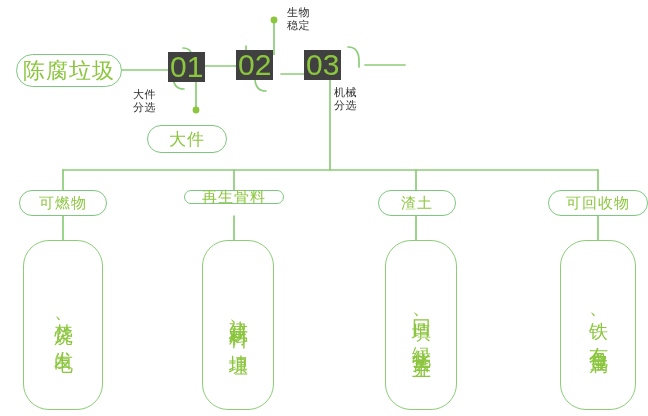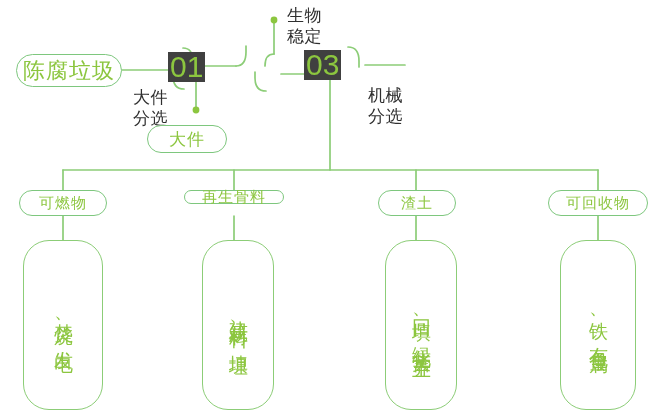--- a/index.html
+++ b/index.html
@@ -53,21 +53,21 @@
     letter-spacing: 0px;
     line-height: 1;
     background: #404040;
     padding: 0 2px;
   }
 
   
   .caption {
     position: absolute;
     color: #2f2f2f;
-    font-size: 17px;
+    font-size: 11px;
     line-height: 1.22;
     white-space: pre-line;
     letter-spacing: 0.5px;
   }
 
   
   .vbox {
     position: absolute;
     box-sizing: border-box;
     border: 1.6px solid #8ccd77;
@@ -139,31 +139,34 @@
     </g>
   </svg>
 
   <div class="pill pill-lg" style="left:16px; top:54px; width:106px; height:33px;">
     <span>陈腐垃圾</span>
   </div>
 
   <div class="stage-num" style="left:168px; top:52px;">
     <span>01</span>
   </div>
+  <div class="stage-num" style="left:236px; top:50px;">
+    <span>02</span>
+  </div>
   <div class="stage-num" style="left:304px; top:50px;">
     <span>03</span>
   </div>
 
   <div class="caption" style="left:133px; top:88px; text-align:center;">大件
 分选</div>
 
   <div class="caption" style="left:287px; top:6px;">生物
 稳定</div>
 
-  <div class="caption" style="left:368px; top:86px;">机械
+  <div class="caption" style="left:334px; top:86px;">机械
 分选</div>
 
   <div class="pill pill-md" style="left:147px; top:125px; width:80px; height:28px;">
     <span>大件</span>
   </div>
 
   <div class="pill pill-sm" style="left:19px; top:190px; width:88px; height:26px;">
     <span>可燃物</span>
   </div>
   <div class="pill pill-sm" style="left:184px; top:190px; width:100px; height:14px;">

